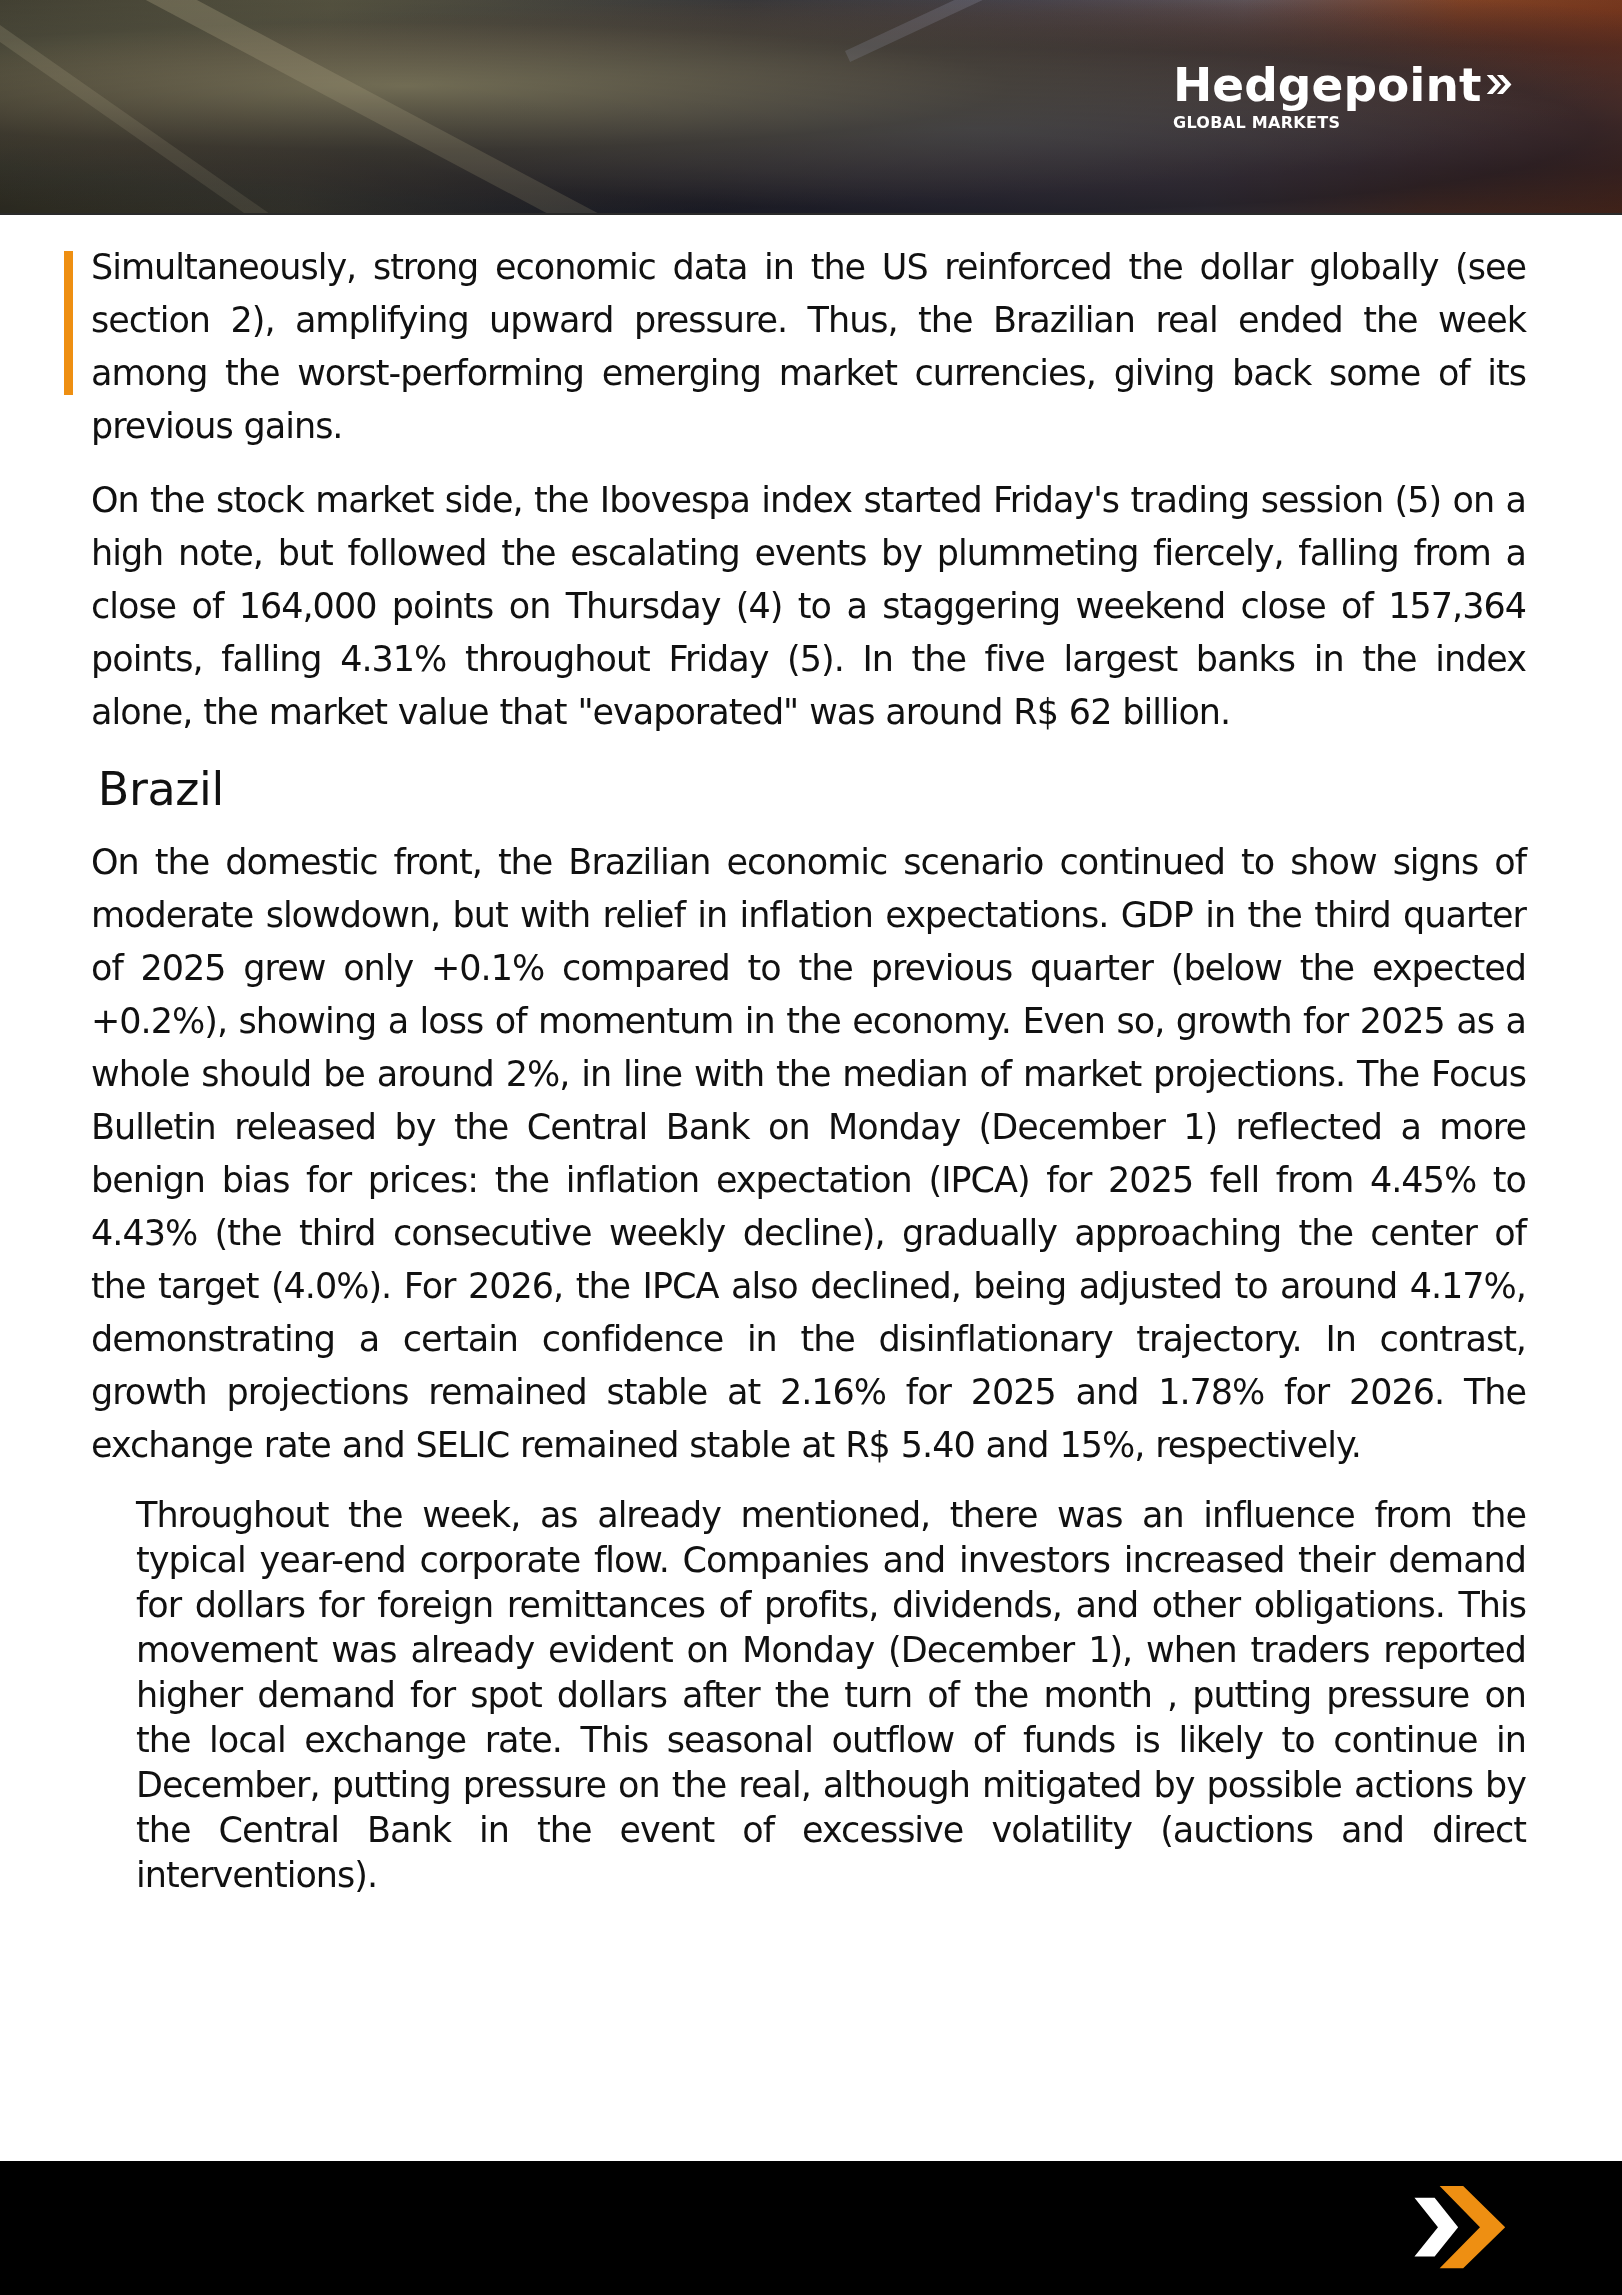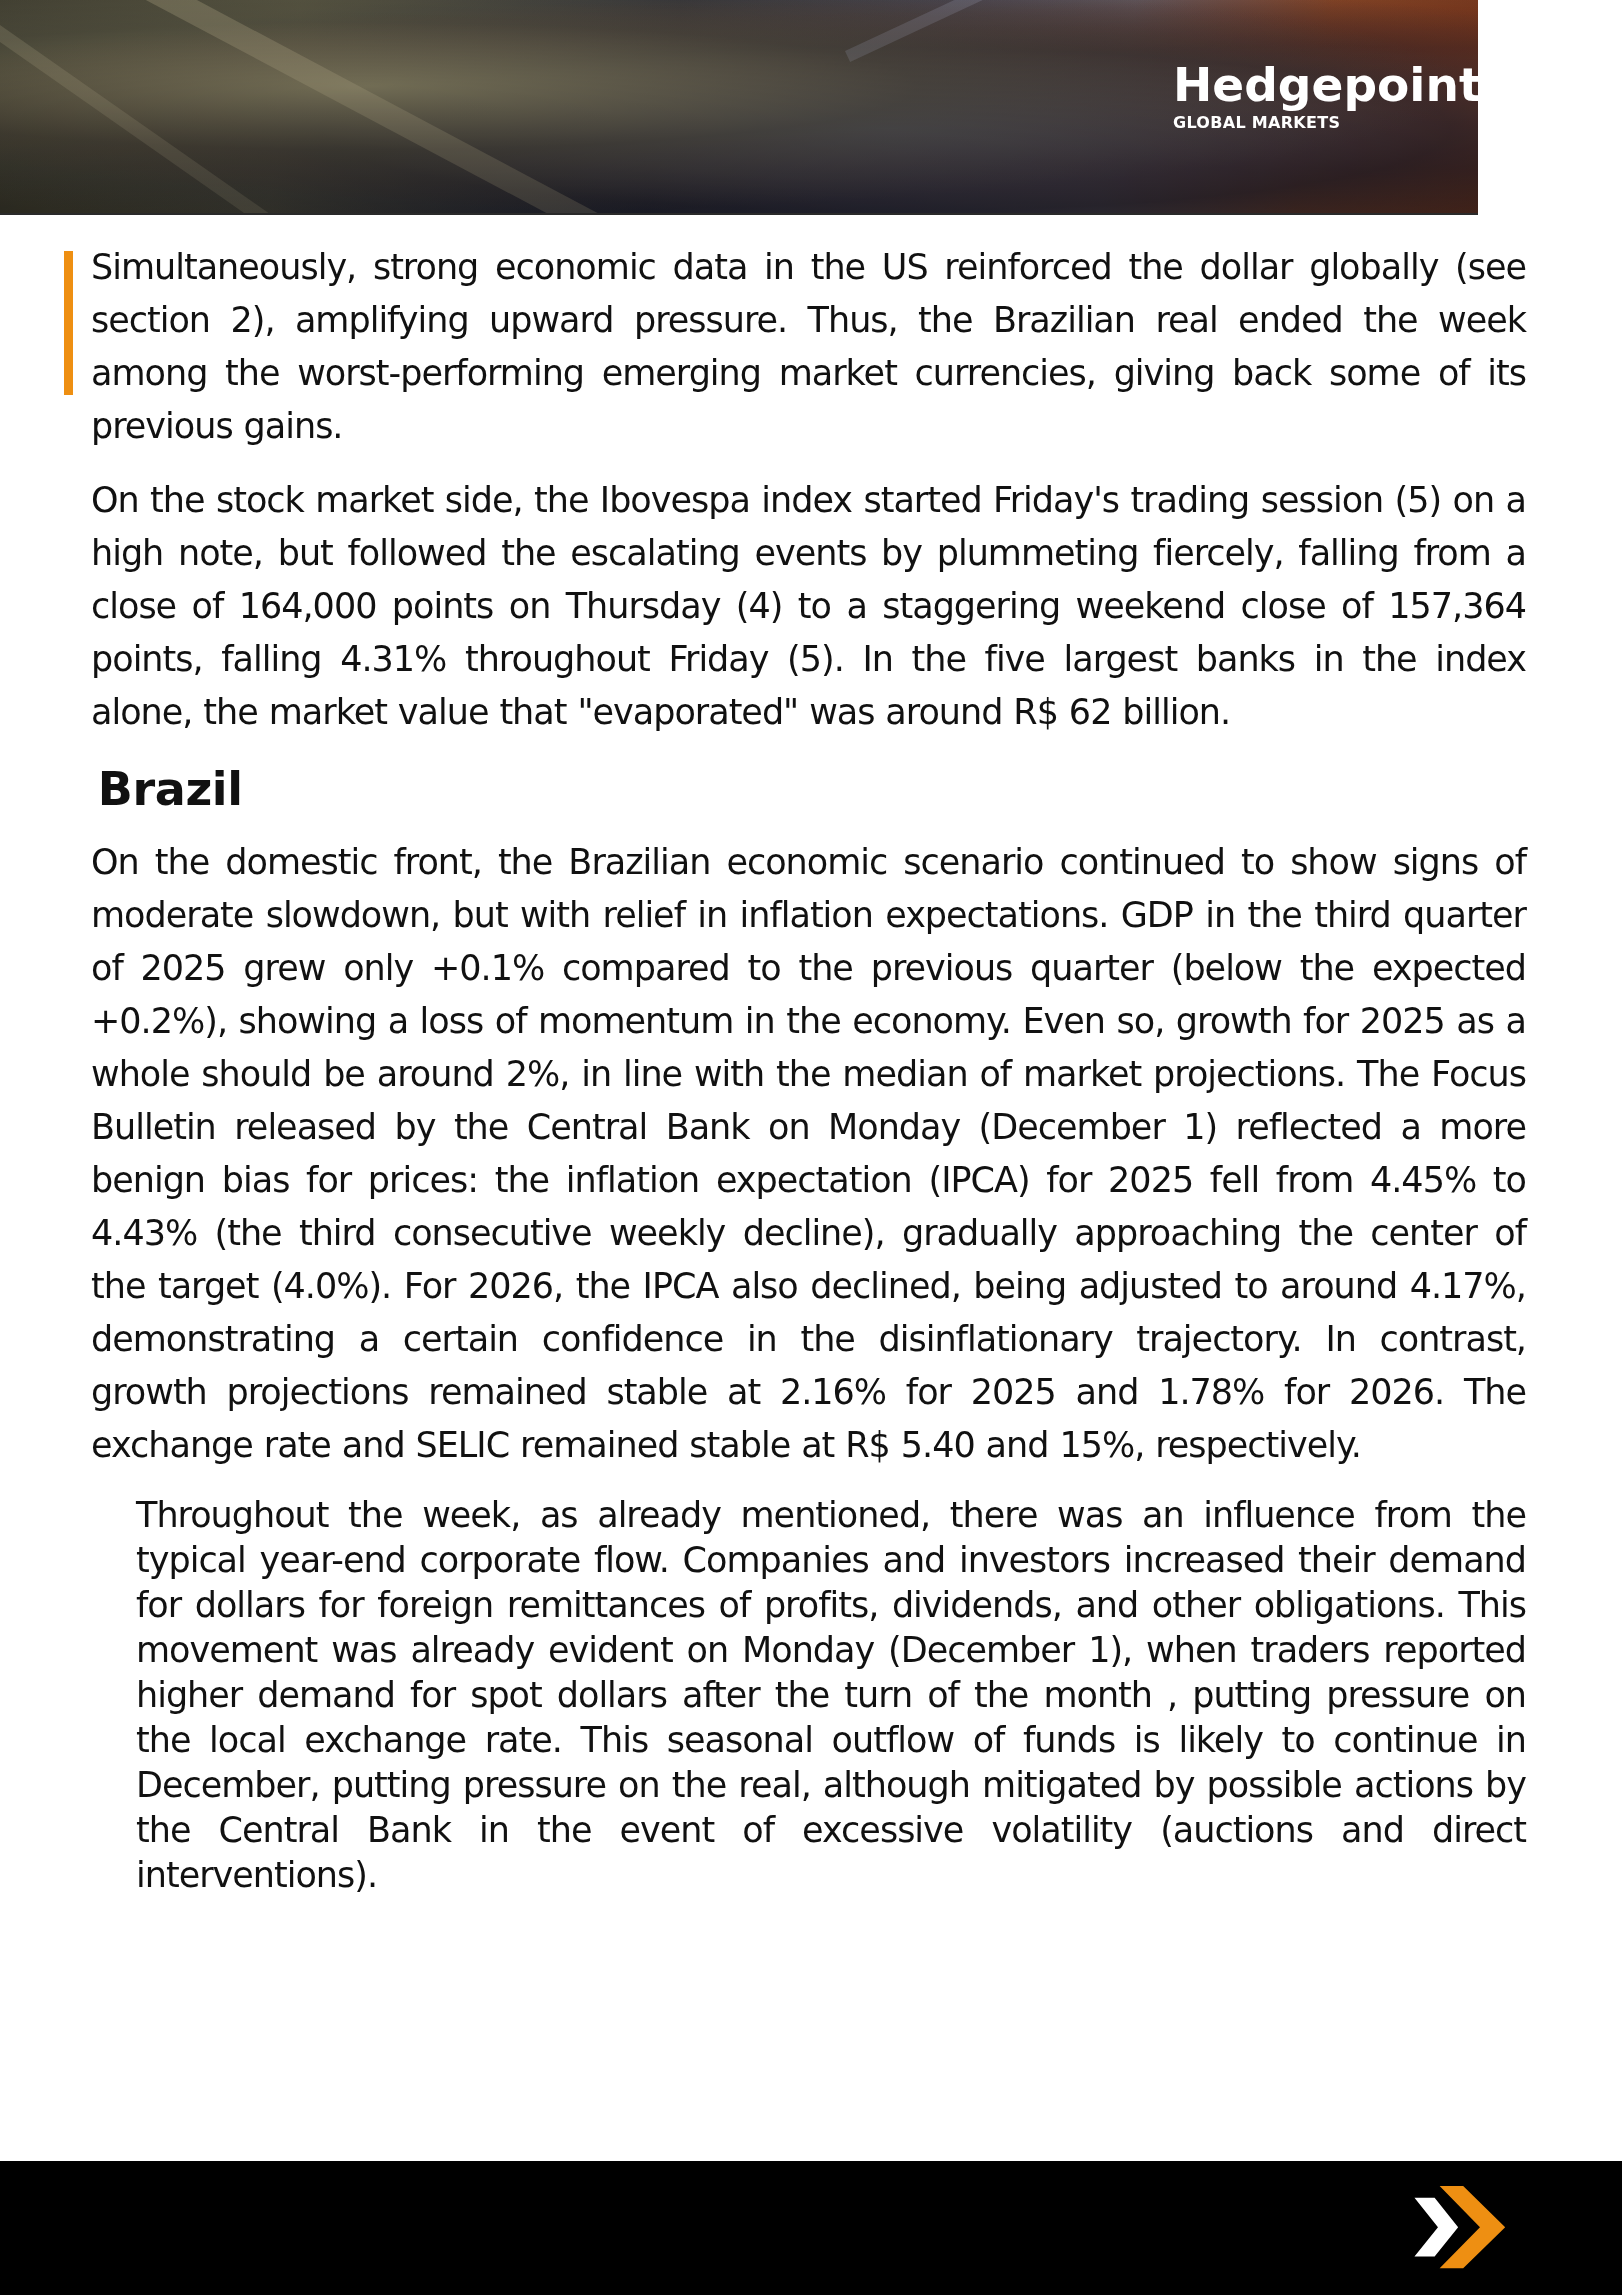--- a/index.html
+++ b/index.html
@@ -9,21 +9,21 @@
     background: #ffffff;
     position: relative;
     overflow: hidden;
     font-family: "DejaVu Sans", sans-serif;
     color: #111111;
   }
   
   .banner {
     position: absolute;
     left: 0; top: 0;
-    width: 1478px; height: 215px;
+    width: 1622px; height: 215px;
     overflow: hidden;
     background:
       radial-gradient(ellipse at 25% 40%, rgba(150,145,110,0.85) 0%, rgba(90,88,70,0.6) 35%, rgba(20,20,20,0.0) 70%),
       radial-gradient(ellipse at 60% 60%, rgba(80,85,110,0.9) 0%, rgba(35,38,55,0.7) 45%, rgba(0,0,0,0) 80%),
       radial-gradient(ellipse at 92% 50%, rgba(170,80,40,0.95) 0%, rgba(120,50,25,0.8) 40%, rgba(40,20,10,0) 80%),
       linear-gradient(100deg, #3d3b2e 0%, #55523f 20%, #2c2d38 45%, #4a4c5e 62%, #6a6670 75%, #8a4a2a 88%, #7a3a20 100%);
   }
   .banner .stripe {
     position: absolute;
     transform-origin: left top;
@@ -81,21 +81,21 @@
     line-height: 53px;
     text-align: justify;
     font-family: "DejaVu Sans", sans-serif;
     letter-spacing: -1px;
     word-spacing: 0.8px;
   }
   p.para.tight { line-height: 45px; margin-left: 45px; }
   h2.section {
     margin: 8.4px 0 17px 6.8px;
     font-size: 46px;
-    font-weight: bold;
+    font-weight: normal;
     font-family: "DejaVu Sans", sans-serif;
     letter-spacing: -0.4px;
     line-height: 59px;
   }
 
   
   .footer {
     position: absolute;
     left: 0; top: 2161px;
     width: 1622px; height: 134px;

